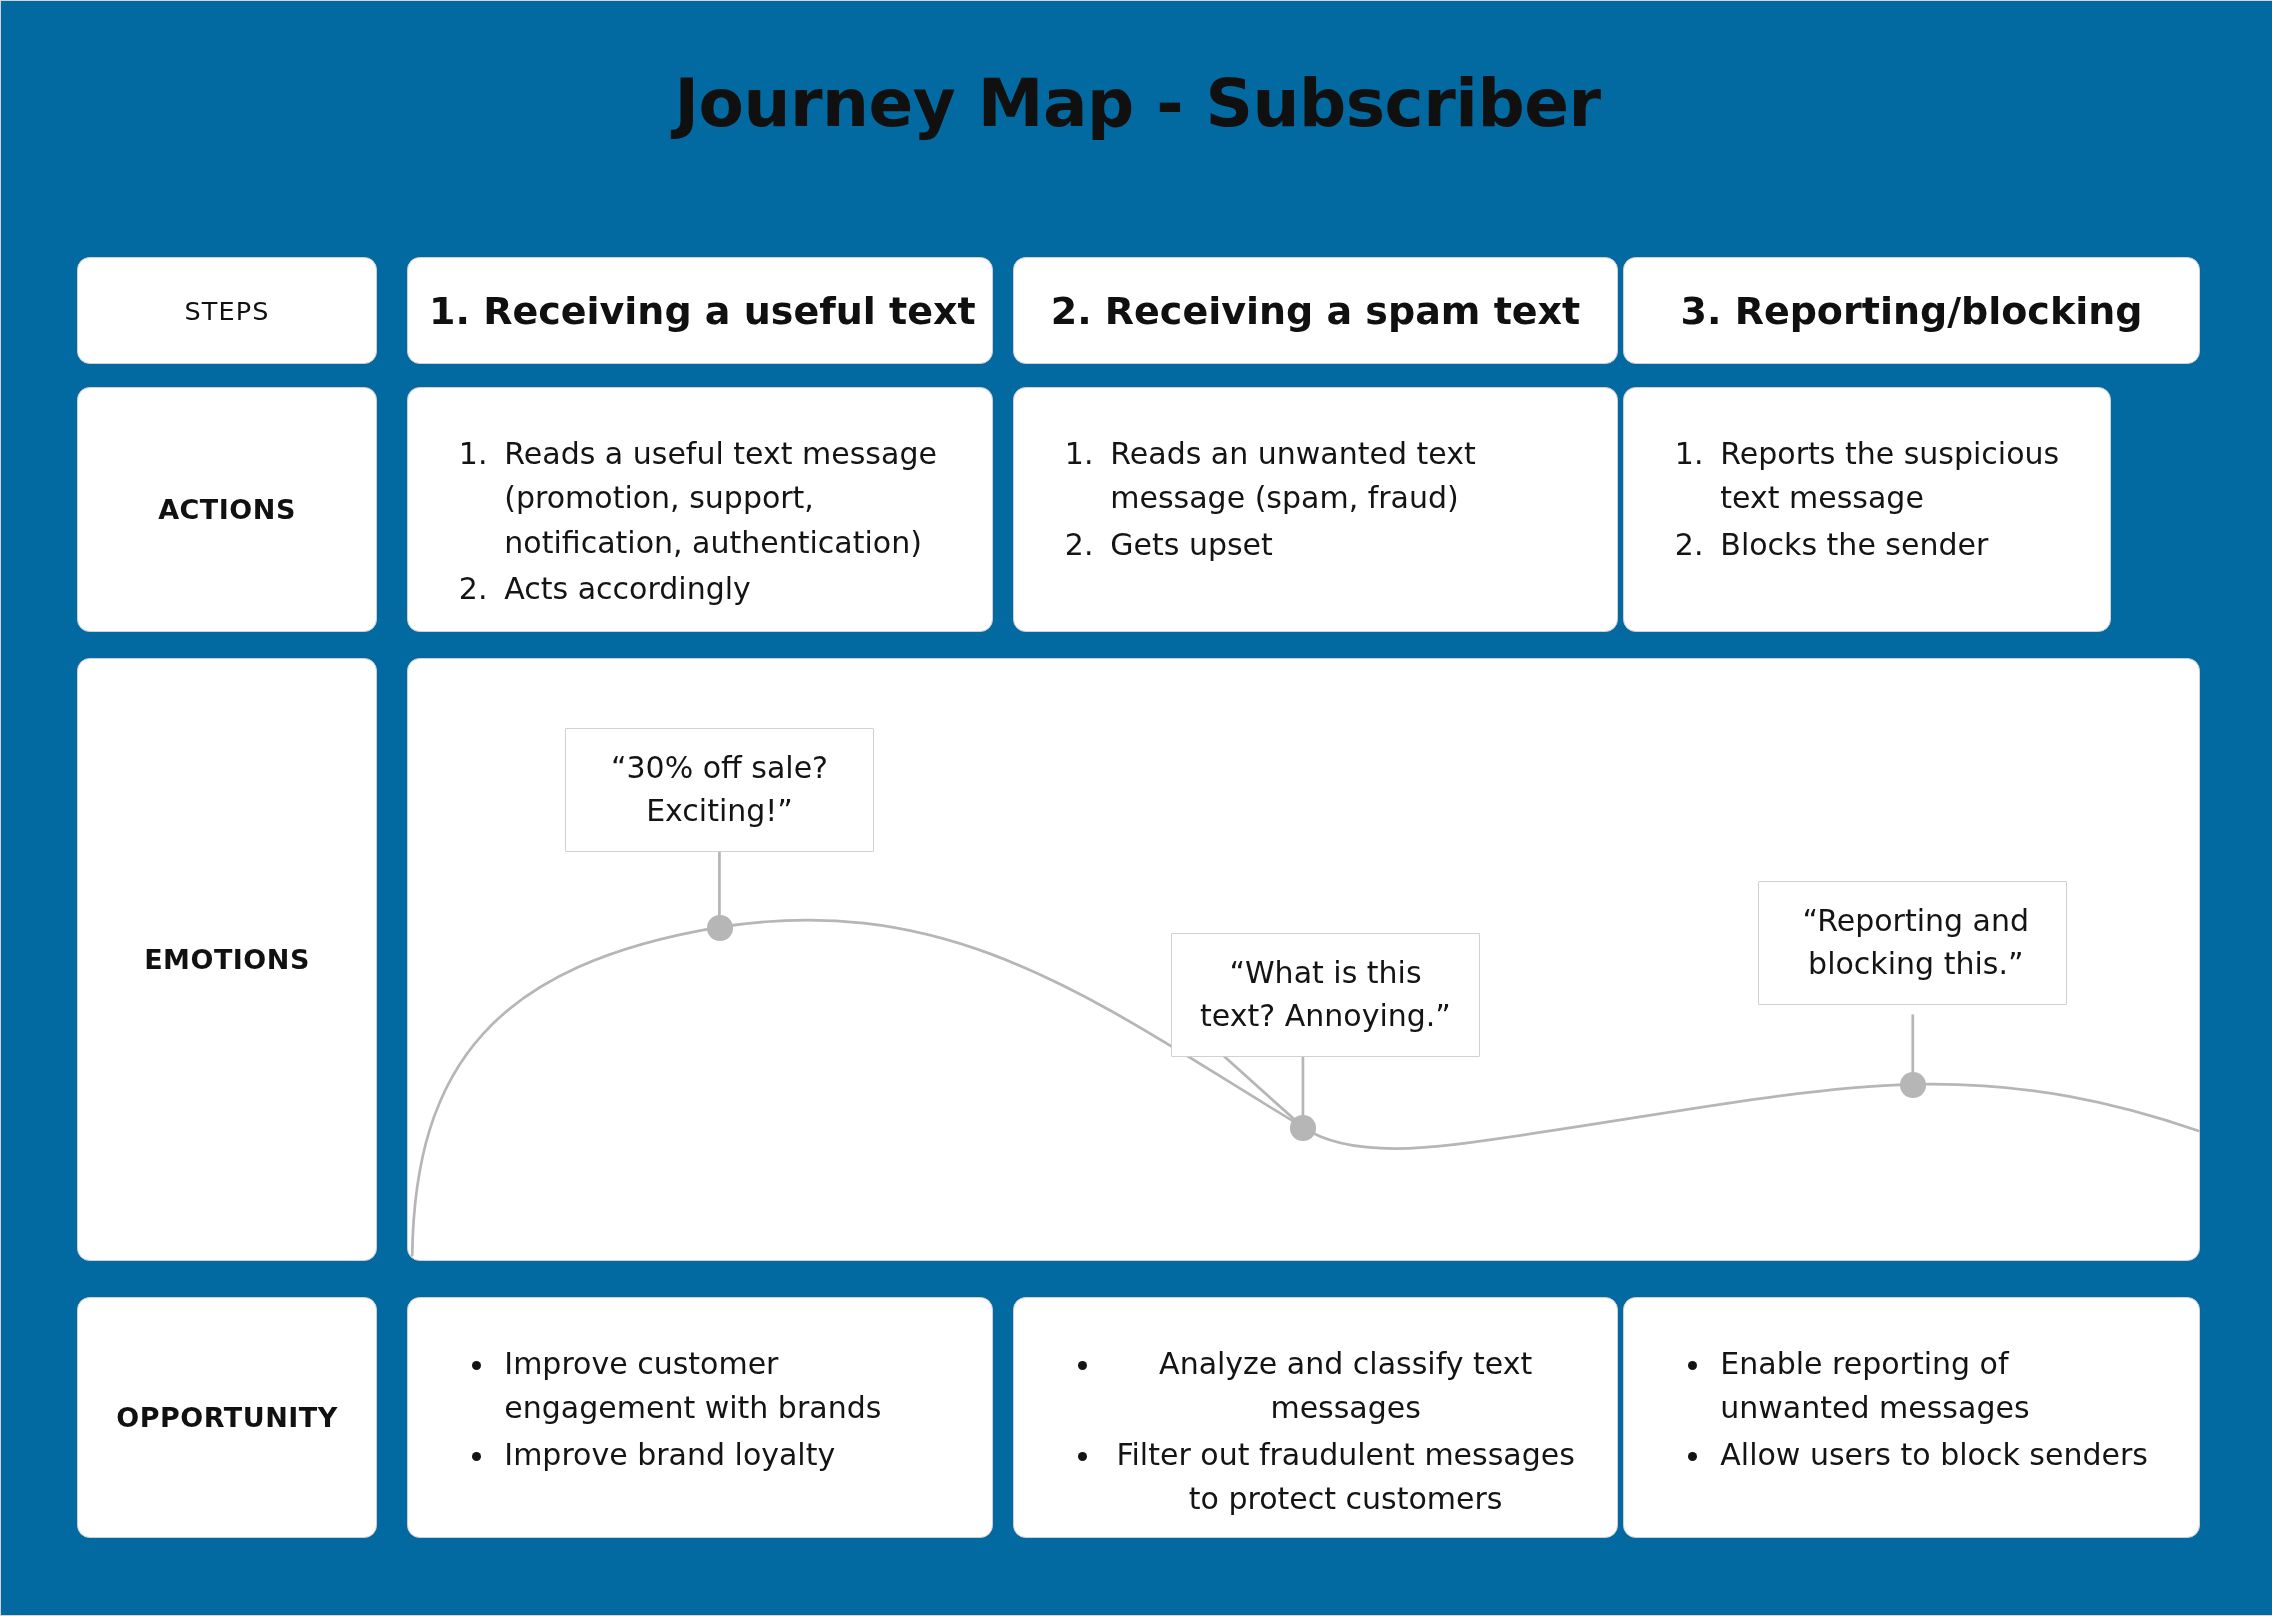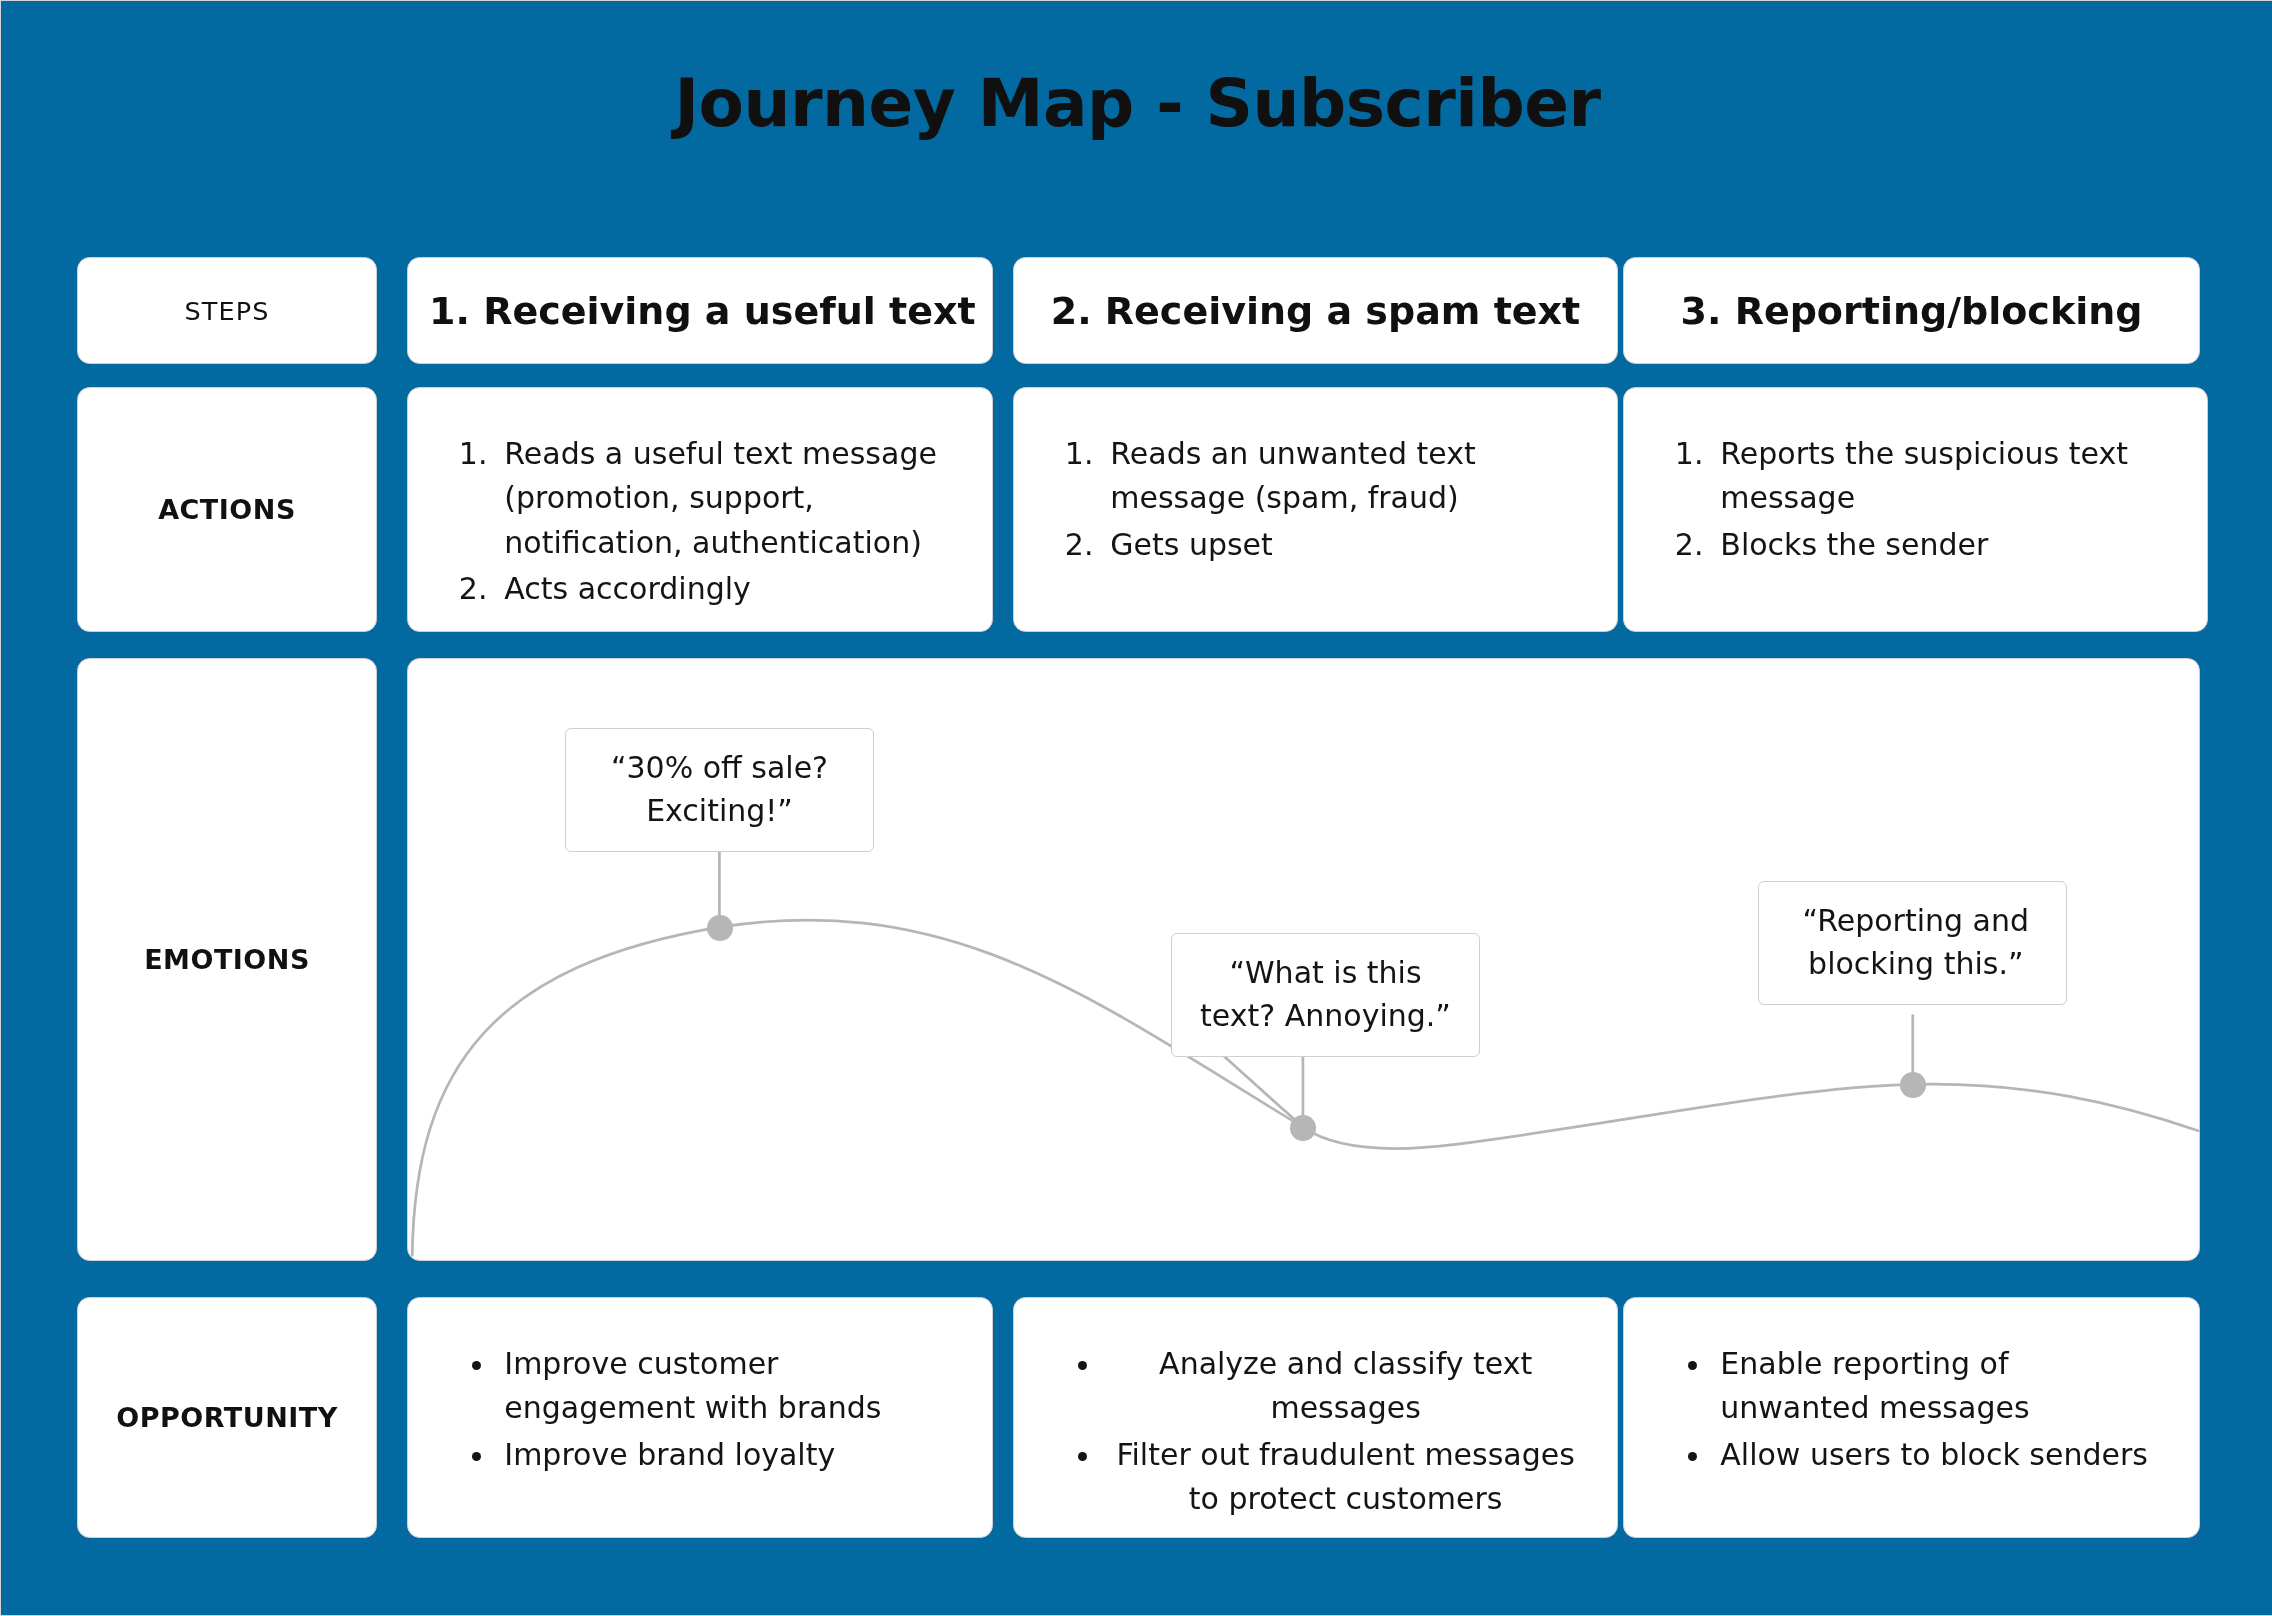--- a/index.html
+++ b/index.html
@@ -97,21 +97,21 @@
     top: 0;
     width: 2273px;
     height: 1616px;
     pointer-events: none;
   }
   .bubble {
     position: absolute;
     box-sizing: border-box;
     background: #ffffff;
     border: 1.8px solid #cfcfd4;
-    border-radius: 6px;
+    border-radius: 1px;
     display: flex;
     align-items: center;
     justify-content: center;
     text-align: center;
     font-size: 30px;
     line-height: 1.42;
     color: #141414;
     padding: 9px 16.4px;
     z-index: 3;
   }
@@ -158,21 +158,21 @@
     </ol>
   </div>
 
   <div class="card content-card" style="left:1012px; top:386px; width:605px; height:245px;">
     <ol>
       <li>Reads an unwanted text message (spam, fraud)</li>
       <li>Gets upset</li>
     </ol>
   </div>
 
-  <div class="card content-card" style="left:1622px; top:386px; width:585px; height:245px;">
+  <div class="card content-card" style="left:1622px; top:386px; width:488px; height:245px;">
     <ol>
       <li>Reports the suspicious text message</li>
       <li>Blocks the sender</li>
     </ol>
   </div>
 
   <div class="card row-label" style="left:76px; top:657px; width:300px; height:603px;">
     <span>EMOTIONS</span>
   </div>
 

